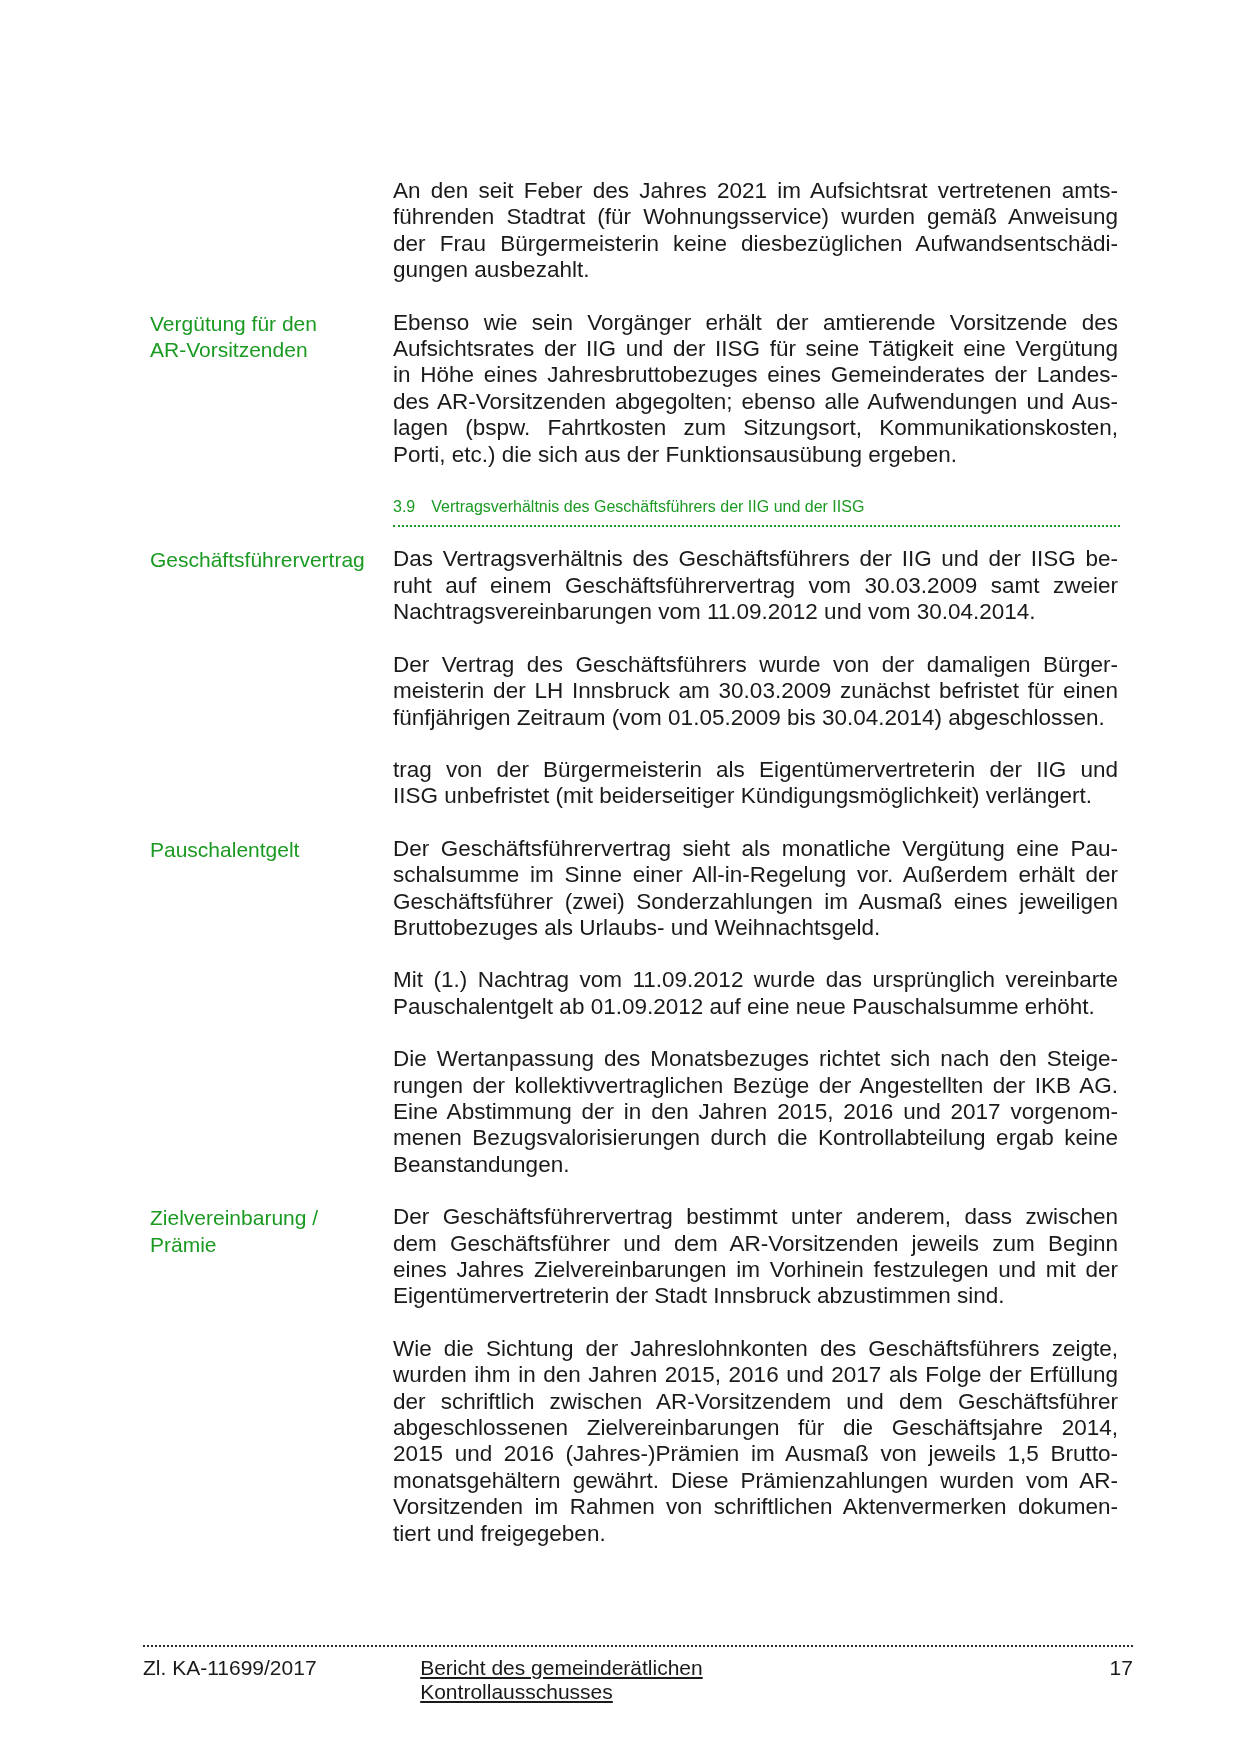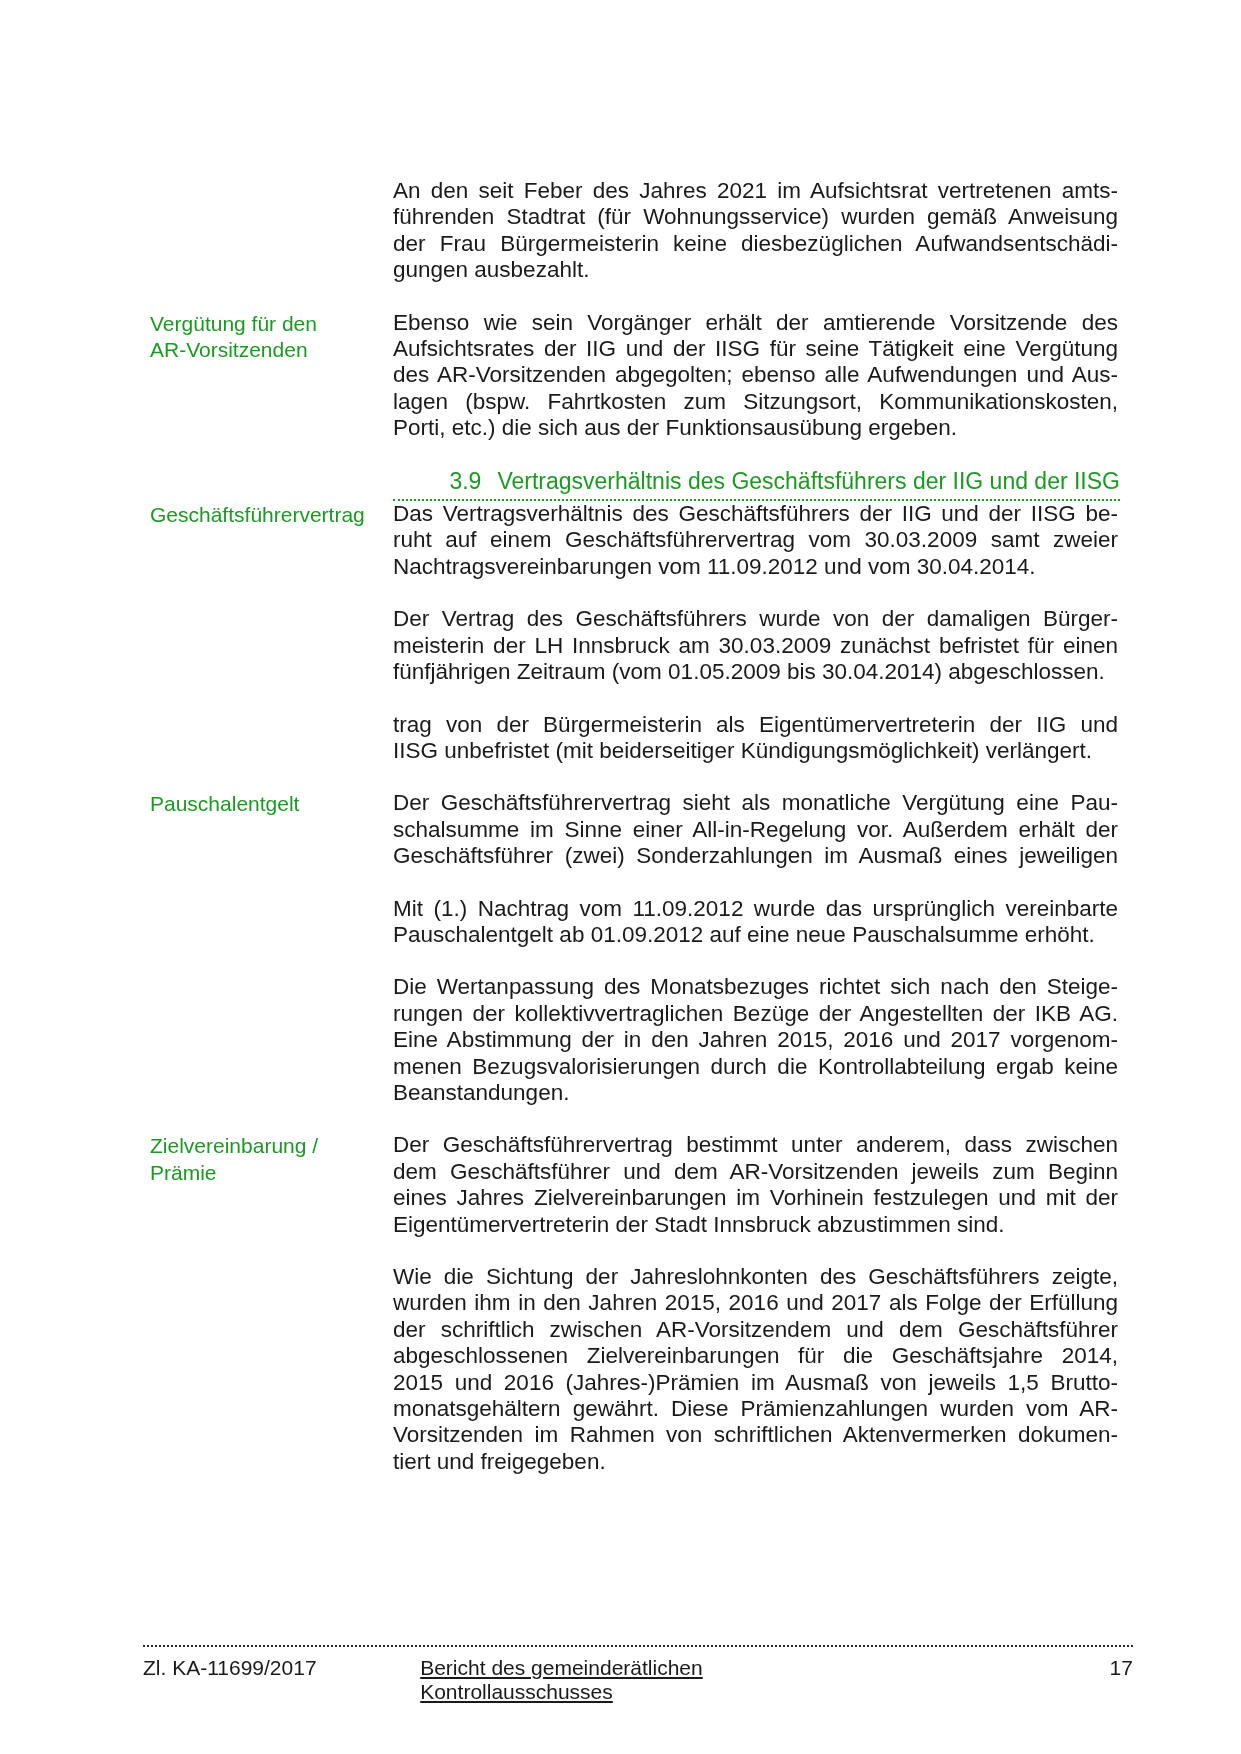--- a/index.html
+++ b/index.html
@@ -50,26 +50,27 @@
     min-height:26.4px;
     white-space:normal;
   }
   .line.last{
     -moz-text-align-last:left;
     text-align-last:left;
   }
   .heading{
     margin-left:393px;
     width:727px;
-    text-align:right;
+    text-align:left;
     color:var(--green);
-    font-size:23px;
+    font-size:16px;
     line-height:26.4px;
     border-bottom:2px dotted var(--green);
     padding-bottom:5px;
+    margin-bottom:19px;
     white-space:nowrap;
   }
   .h-num{margin-right:16px;}
   .footer{
     position:absolute;
     left:143px;
     width:990px;
     top:1645px;
     border-top:2px dotted #2a2a2a;
     padding-top:9px;
@@ -96,20 +97,21 @@
         </div>
       </div>
       <div class="block">
         <div class="margin-label">
           <div class="label-line">Vergütung für den</div>
           <div class="label-line">AR-Vorsitzenden</div>
         </div>
         <div class="para">
           <div class="line">Ebenso wie sein Vorgänger erhält der amtierende Vorsitzende des</div>
           <div class="line">Aufsichtsrates der IIG und der IISG für seine Tätigkeit eine Vergütung</div>
+          <div class="line">in Höhe eines Jahresbruttobezuges eines Gemeinderates der Landes-</div>
           <div class="line">des AR-Vorsitzenden abgegolten; ebenso alle Aufwendungen und Aus-</div>
           <div class="line">lagen (bspw. Fahrtkosten zum Sitzungsort, Kommunikationskosten,</div>
           <div class="line last">Porti, etc.) die sich aus der Funktionsausübung ergeben.</div>
         </div>
       </div>
       <div class="heading"><span class="h-num">3.9</span><span class="h-title">Vertragsverhältnis des Geschäftsführers der IIG und der IISG</span></div>
       <div class="block">
         <div class="margin-label">
           <div class="label-line">Geschäftsführervertrag</div>
         </div>
@@ -133,20 +135,21 @@
         </div>
       </div>
       <div class="block">
         <div class="margin-label">
           <div class="label-line">Pauschalentgelt</div>
         </div>
         <div class="para">
           <div class="line">Der Geschäftsführervertrag sieht als monatliche Vergütung eine Pau-</div>
           <div class="line">schalsumme im Sinne einer All-in-Regelung vor. Außerdem erhält der</div>
           <div class="line">Geschäftsführer (zwei) Sonderzahlungen im Ausmaß eines jeweiligen</div>
+          <div class="line last">Bruttobezuges als Urlaubs- und Weihnachtsgeld.</div>
         </div>
       </div>
       <div class="block">
         <div class="para">
           <div class="line">Mit (1.) Nachtrag vom 11.09.2012 wurde das ursprünglich vereinbarte</div>
           <div class="line last">Pauschalentgelt ab 01.09.2012 auf eine neue Pauschalsumme erhöht.</div>
         </div>
       </div>
       <div class="block">
         <div class="para">

